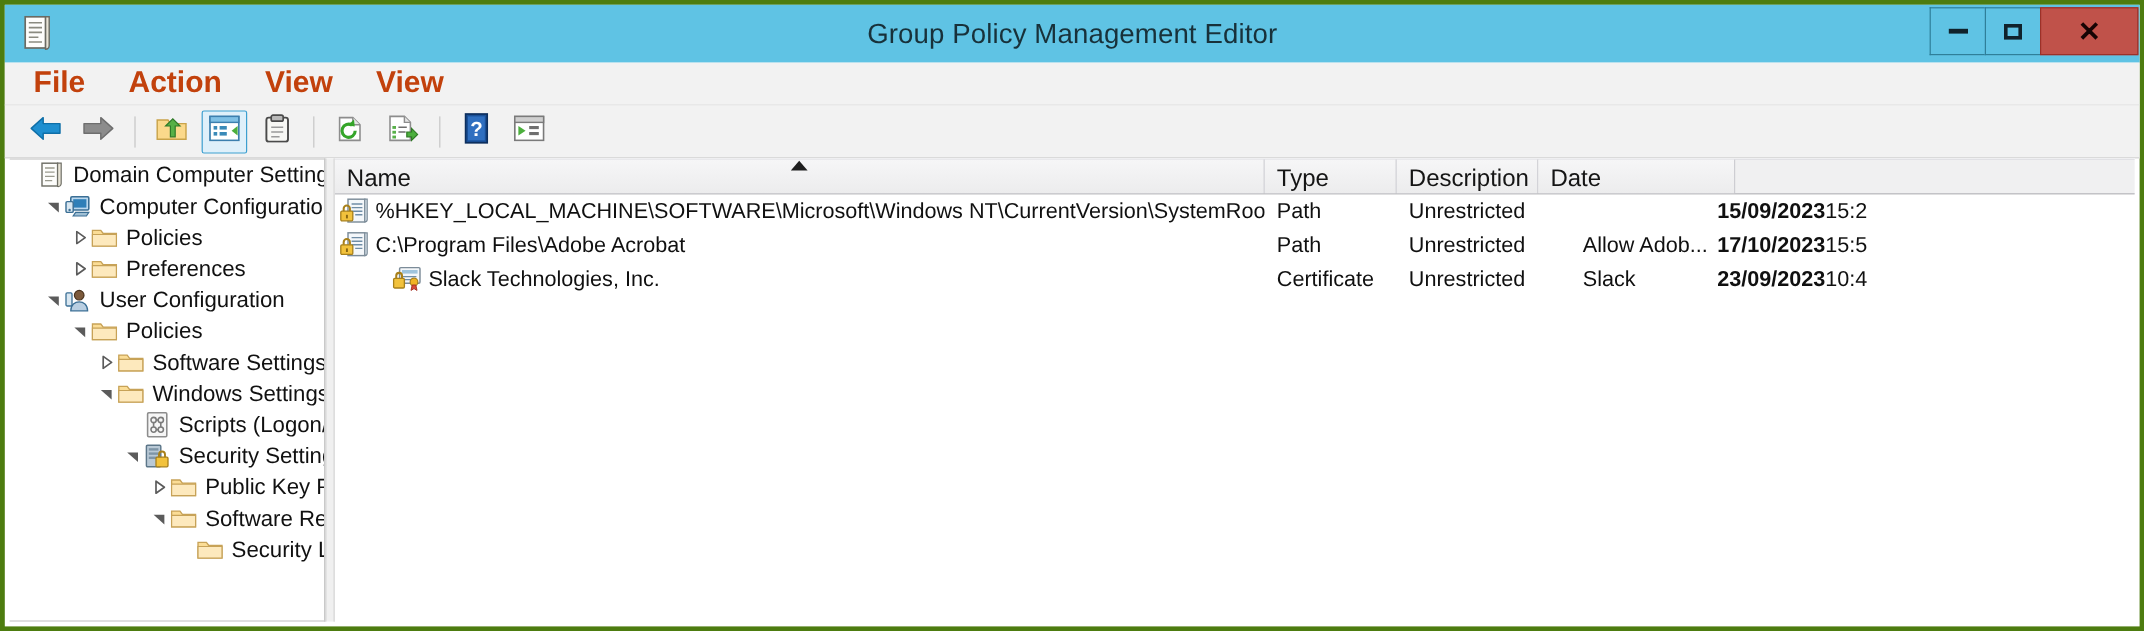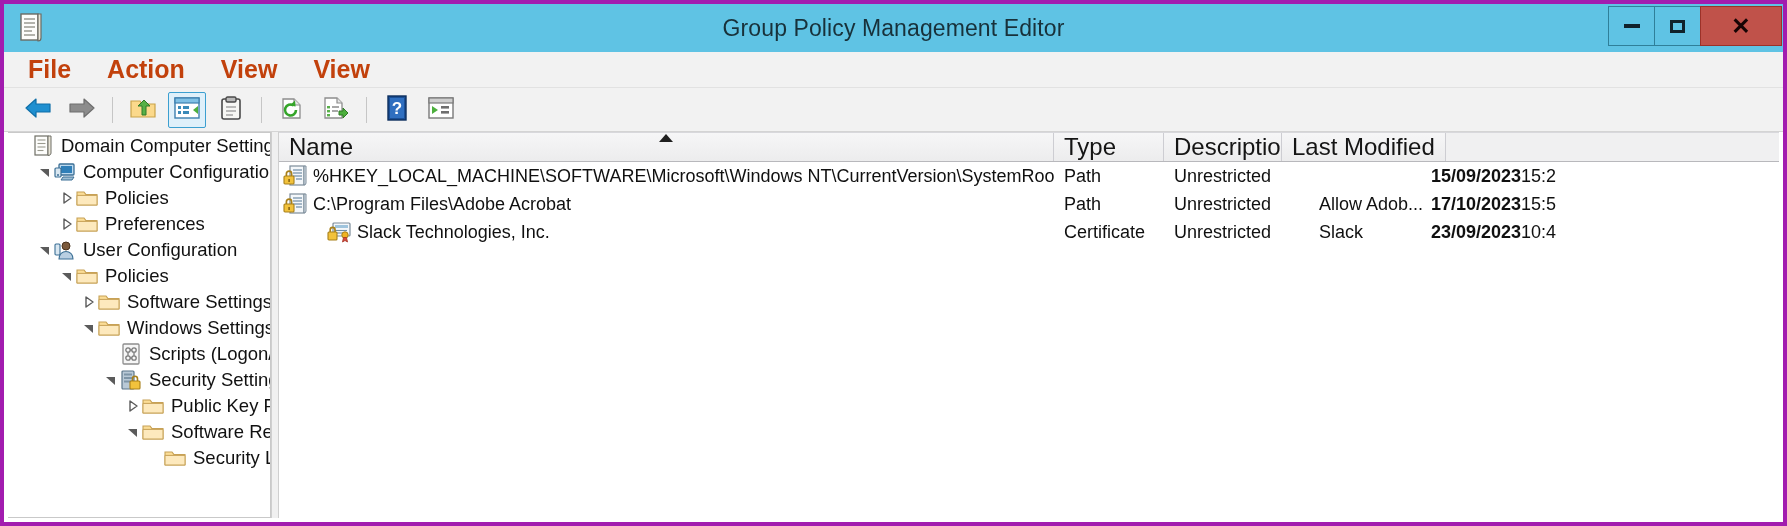--- a/index.html
+++ b/index.html
@@ -8,21 +8,21 @@
     background: #ffffff;
     font-family: "Liberation Sans", sans-serif;
     overflow: hidden;
   }
 
   
   #app-window {
     position: absolute;
     left: 0; top: 0;
     width: 1787px; height: 526px;
-    border: 4px solid #a21caf;
+    border: 4px solid #4d7c0f;
     background: #ffffff;
   }
 
   
   #title-bar {
     position: relative;
     height: 48px;
     background: #5fc3e4;
     display: flex;
     align-items: center;
@@ -184,22 +184,22 @@
   #list-header {
     display: flex;
     height: 30px;
     background: #f0f0f1;
     border-bottom: 1px solid #b8b8bc;
     border-top: 1px solid #d8d8dc;
   }
   .col-head {
     position: relative;
     display: flex;
-    align-items: flex-start;
-    font-size: 24px;
+    align-items: flex-end;
+    font-size: 20px;
     color: #151515;
     padding-left: 10px;
     border-right: 1px solid #cdcdd2;
     background: linear-gradient(#f6f6f7, #ececed);
     overflow: hidden;
   }
   .sort-arrow {
     position: absolute;
     left: 50%;
     top: 1px;

